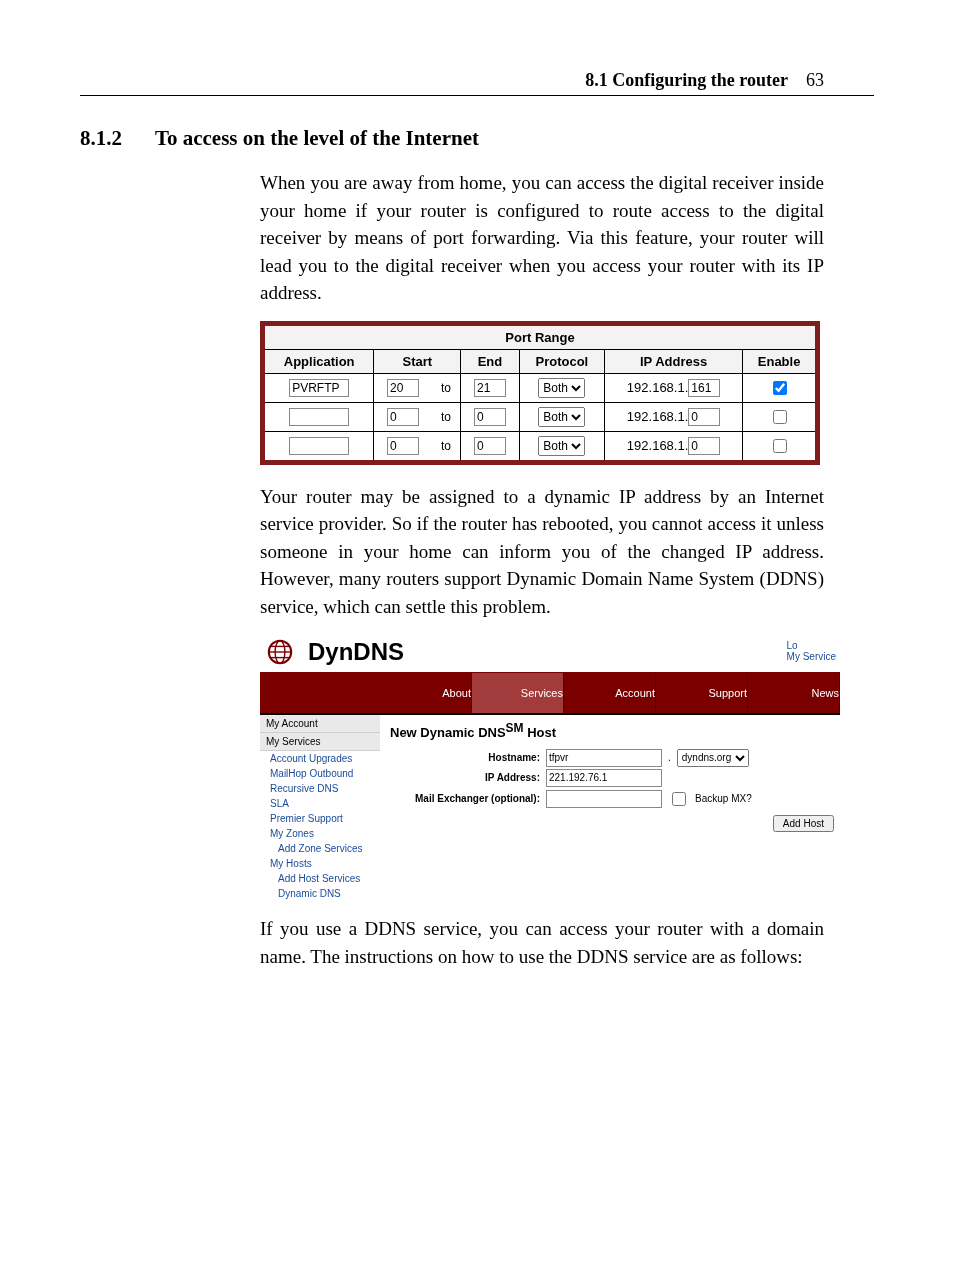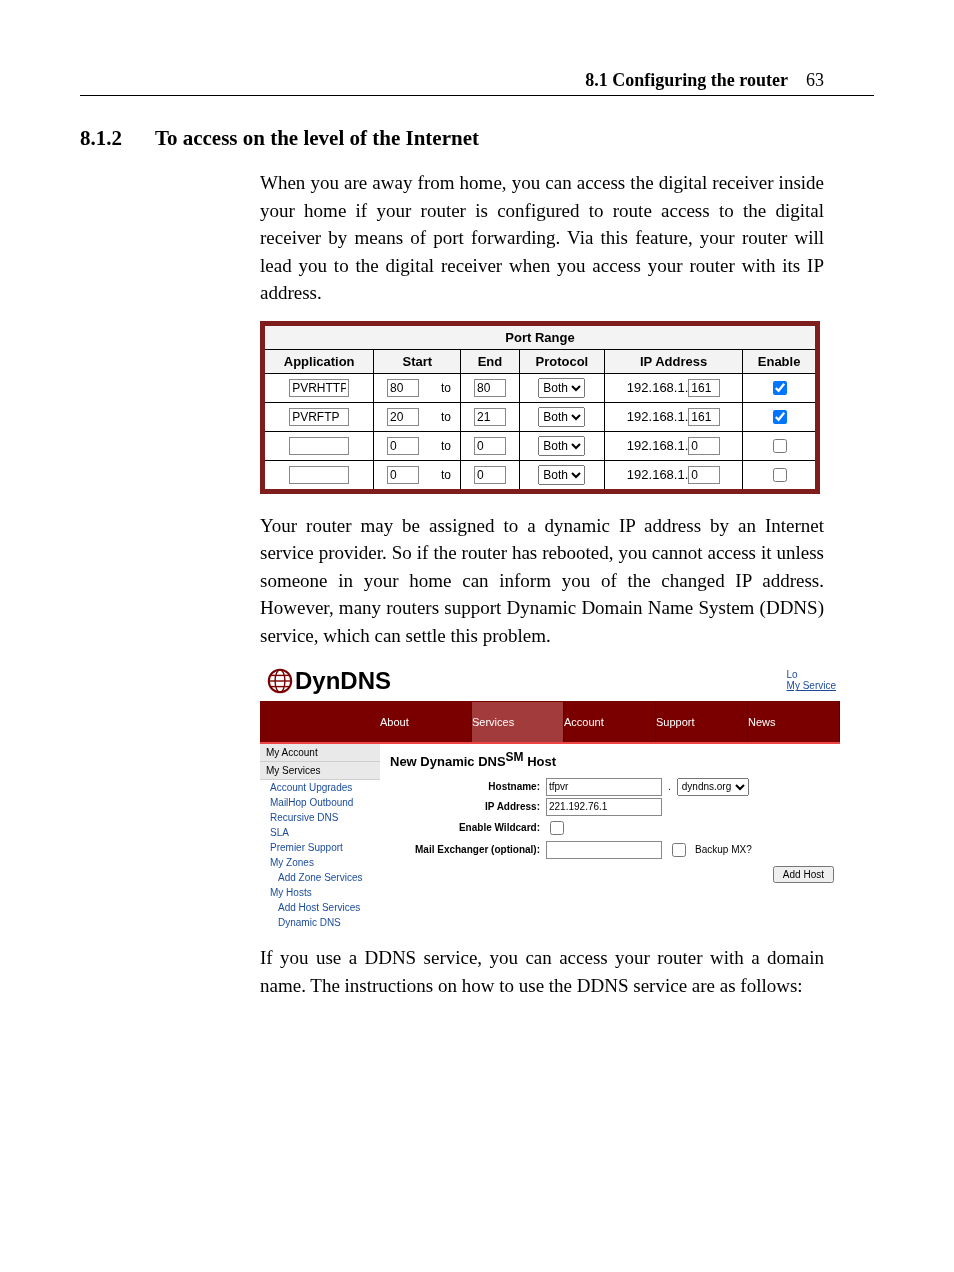--- a/index.html
+++ b/index.html
@@ -15,30 +15,30 @@
 .port-table{margin:14px 0 18px 180px;width:560px;border:5px solid #7f1d1d;border-collapse:collapse;font-family:Verdana,Arial,sans-serif;font-size:13px;background:#fff}
 .port-table th,.port-table td{border:1px solid #000;padding:4px 6px;text-align:center}
 .port-table thead th{background:#f3f3f3;font-weight:700}
 .port-table .caption{font-weight:700}
 .txt-in{width:32px;height:18px;font-size:12px;text-align:left;padding:1px 2px;box-sizing:border-box;border:1px solid #888}
 .txt-in.wide{width:60px}
 .sel{font-size:12px;height:20px}
 .chk{width:14px;height:14px}
 
 .dyn-wrap{margin:14px 0 14px 180px;width:580px;border:0;font-family:Verdana,Arial,sans-serif;font-size:11px;color:#000;position:relative}
-.dyn-logo{display:flex;align-items:center;gap:1px;padding:4px 0 6px 6px}
+.dyn-logo{display:flex;align-items:center;gap:14px;padding:4px 0 6px 6px}
 .dyn-logo svg{width:28px;height:28px}
 .dyn-logo-text{font-size:24px;font-weight:700;color:#000}
 .dyn-top-links{position:absolute;top:6px;right:4px;font-size:10px;text-align:left;color:#1a4b9b}
-.dyn-top-links a{color:#1a4b9b;text-decoration:underline;display:block}
+.dyn-top-links a{color:#1a4b9b;display:block}
 .dyn-tabs{display:flex;background:#7a0000;border-top:1px solid #7a0000}
 .dyn-tabs .spacer{width:120px;background:#7a0000}
-.dyn-tabs a{flex:1;text-align:left;padding:14px 0;color:#fff;font-size:11px;text-decoration:none;border-right:1px solid #5a0000}
+.dyn-tabs a{flex:1;text-align:right;padding:14px 0;color:#fff;font-size:11px;text-decoration:none;border-right:1px solid #5a0000}
 .dyn-tabs a.active{background:#a23c3c}
-.dyn-body{display:flex;border-top:2px solid #ef4444}
+.dyn-body{display:flex;border-top:2px solid #000000}
 .dyn-side{width:120px;font-size:10px;padding:0}
 .dyn-side .grp{background:#e9e9e9;padding:3px 6px;border-bottom:1px solid #cfcfcf}
 .dyn-side .itm{padding:2px 6px 2px 10px;color:#1a4b9b;cursor:default}
 .dyn-side .sub{padding-left:18px}
 .dyn-main{flex:1;padding:4px 6px 10px 10px}
 .dyn-main h4{margin:2px 0 8px 0;font-size:13px}
 .dyn-main h4 sup{font-size:12px}
 .dyn-form-row{display:flex;align-items:center;margin:2px 0;gap:6px}
 .dyn-form-row .lab{width:150px;text-align:right;font-weight:700;font-size:10px}
 .dyn-form-row input[type=text]{width:110px;height:16px;font-size:10px;border:1px solid #888;padding:0 2px}
@@ -74,29 +74,20 @@
       <th>Application</th>
       <th colspan="2">Start</th>
       <th>End</th>
       <th>Protocol</th>
       <th>IP Address</th>
       <th>Enable</th>
     </tr>
   </thead>
   <tbody>
 
-    <tr>
-      <td><input class="txt-in wide" value="PVRHTTP" style=""></td>
-      <td style="border-right:none"><input class="txt-in" value="80" style=""></td>
-      <td style="border-left:none;font-size:12px">to</td>
-      <td><input class="txt-in" value="80" style=""></td>
-      <td><select class="sel"><option>Both</option></select></td>
-      <td><span>192.168.1.</span><input class="txt-in" value="161" style=""></td>
-      <td><input type="checkbox" class="chk" checked="" style=""></td>
-    </tr>
 
     <tr>
       <td><input class="txt-in wide" value="PVRFTP" style=""></td>
       <td style="border-right:none"><input class="txt-in" value="20" style=""></td>
       <td style="border-left:none;font-size:12px">to</td>
       <td><input class="txt-in" value="21" style=""></td>
       <td><select class="sel"><option>Both</option></select></td>
       <td><span>192.168.1.</span><input class="txt-in" value="161" style=""></td>
       <td><input type="checkbox" class="chk" checked="" style=""></td>
     </tr>
@@ -173,24 +164,20 @@
         <span class="lab">Hostname:</span>
         <input type="text" value="tfpvr" style="">
         <span class="after">.</span>
         <select><option>dyndns.org</option></select>
       </div>
       <div class="dyn-form-row">
         <span class="lab">IP Address:</span>
         <input type="text" value="221.192.76.1" style="">
       </div>
       <div class="dyn-form-row">
-        <span class="lab">Enable Wildcard:</span>
-        <input type="checkbox" class="chk" style="">
-      </div>
-      <div class="dyn-form-row">
         <span class="lab">Mail Exchanger (optional):</span>
         <input type="text" style="">
         <input type="checkbox" class="chk" style="">
         <span class="after">Backup MX?</span>
       </div>
       <button class="dyn-add-btn">Add Host</button>
       <div style="clear:both"></div>
     </div>
   </div>
 </div>

